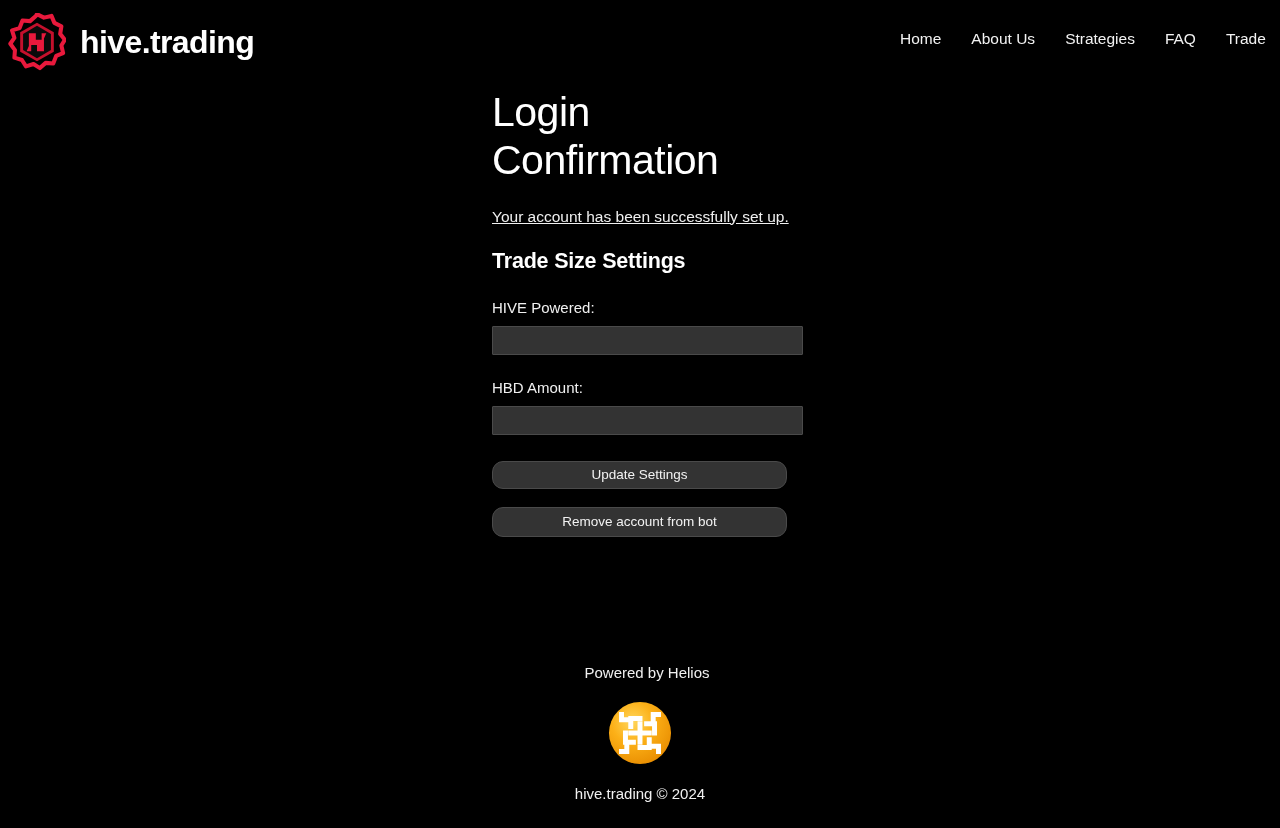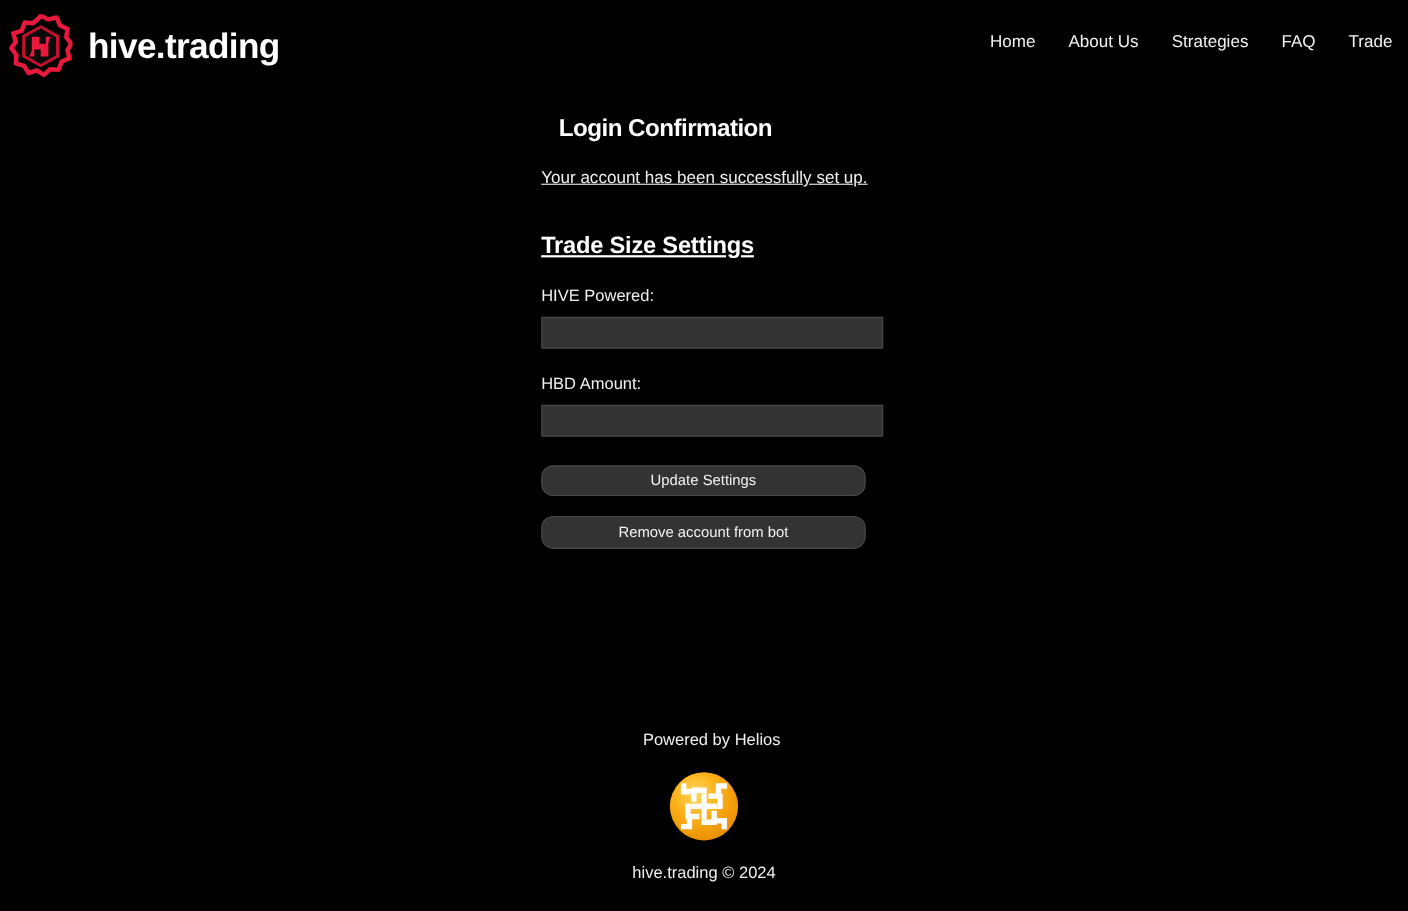--- a/index.html
+++ b/index.html
@@ -67,44 +67,43 @@
   }
 
   
   .content {
     position: absolute;
     left: 492px;
     top: 88px;
     width: 320px;
   }
   .page-title {
-    font-size: 22px;
-    font-weight: 700;
+    font-size: 41px;
+    font-weight: 400;
     letter-spacing: -0.5px;
-    margin: 16px;
+    margin: 0;
     line-height: 1.18;
     color: #ffffff;
   }
   .page-subtitle {
     font-size: 15.5px;
     font-weight: 400;
     color: #f0f0f0;
     margin: 22px 0 0 0;
     line-height: 1.3;
     white-space: nowrap;
     text-decoration: underline;
   }
   .section-title {
     font-size: 21.5px;
     font-weight: 700;
     color: #ffffff;
-    margin: 39px 0 0 0;
+    margin: 22px 0 0 0;
     letter-spacing: -0.2px;
     line-height: 1.2;
-    text-decoration: underline;
   }
   .field-label {
     font-size: 15px;
     color: #f0f0f0;
     margin: 24px 0 0 0;
     line-height: 1.2;
     display: block;
   }
   .text-input {
     display: block;

